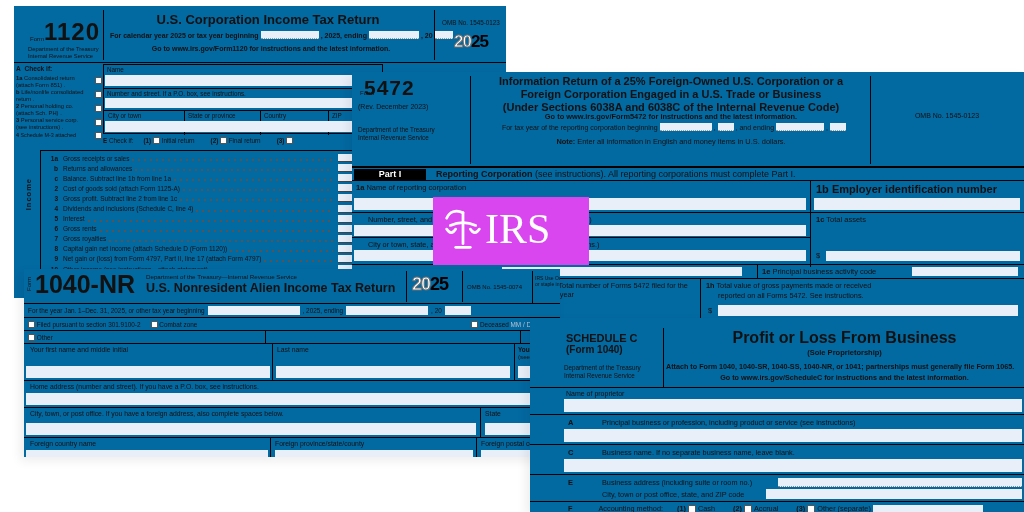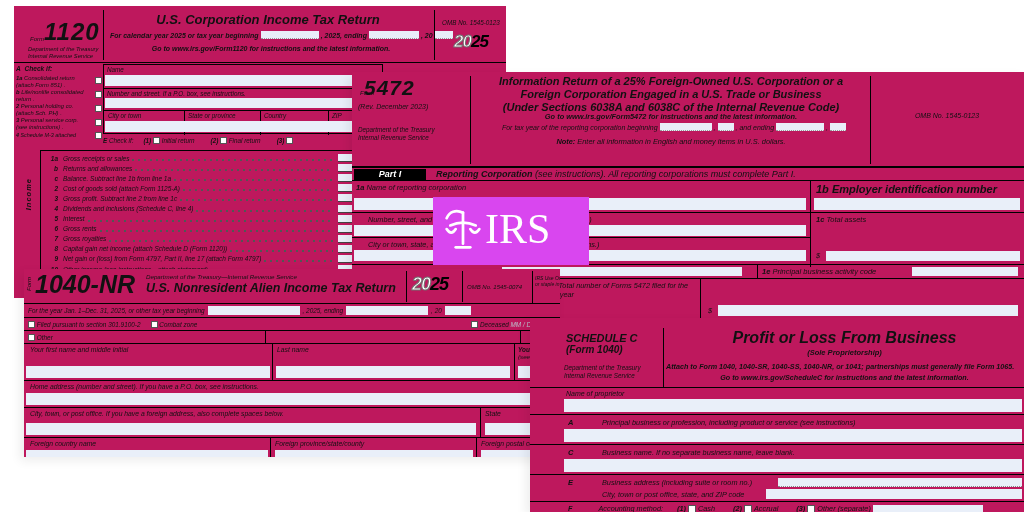--- a/index.html
+++ b/index.html
@@ -1,18 +1,18 @@
 <!DOCTYPE html>
 <html><head>
 <meta charset="utf-8">
 <style>
   * { box-sizing: border-box; margin: 0; padding: 0; }
   html,body { width:1024px; height:512px; background:#fff; overflow:hidden; }
   body { position:relative; font-family:"Liberation Sans",sans-serif; color:#111; }
-  .p { position:absolute; background:#be185d;font-style:italic; }
+  .p { position:absolute; background:#0369a1; }
   .a { position:absolute; }
   .b { font-weight:bold; }
   .ctr { text-align:center; }
   .nw { white-space:nowrap; }
   .row { display:flex; align-items:center; }
   .fld { background:#e9eff9; }
   .dfld { background:#e9eff9; border-bottom:1px dotted #999; height:8px; display:inline-block; margin:0 2px; align-self:flex-end; flex:none; }
   .dotu { border-bottom:1px dotted #888; }
   .cb { width:7px; height:7px; border:1px solid #555; background:#fff; display:inline-block; flex:none; }
   .vr { position:absolute; border-left:1px solid #000; }
@@ -283,20 +283,25 @@
     <div class="vr" style="left:190px;top:97px;height:42px"></div>
     <div class="vr" style="left:348px;top:97px;height:42px"></div>
     <div class="a" style="left:4px;top:100px;width:180px;font-size:7.3px;line-height:9px">
       <span class="b">1f</span>
       <span>Total value of gross payments made or received</span>
     </div>
     <div class="a" style="left:196px;top:100px;width:146px;font-size:7.3px;line-height:9px">
       <span class="b">1g</span>
       <span>Total number of Forms 5472 filed for the tax year</span>
     </div>
+    <div class="a" style="left:354px;top:100px;width:300px;font-size:7.3px;line-height:9.5px">
+      <span class="b">1h</span>
+      <span>Total value of gross payments made or received</span>
+      <div style="padding-left:12px">reported on all Forms 5472. See instructions.</div>
+    </div>
     <span class="a" style="left:356px;top:125px;font-size:7.5px">$</span>
     <div class="a fld" style="left:366px;top:124px;width:300px;height:11px"></div>
     <div class="hr" style="left:0;top:138px;width:672px"></div>
   </div>
 </div>
 
 <div class="a" style="left:433px;top:197px;width:156px;height:68px;background:#d946ef;z-index:6">
   <svg class="a" style="left:10px;top:10px" width="40" height="46" viewBox="0 0 44 50">
     <g stroke="#fff" fill="none" stroke-width="3" stroke-linecap="round">
       <path d="M22 6 C14 2 7 5 4 12"></path>

